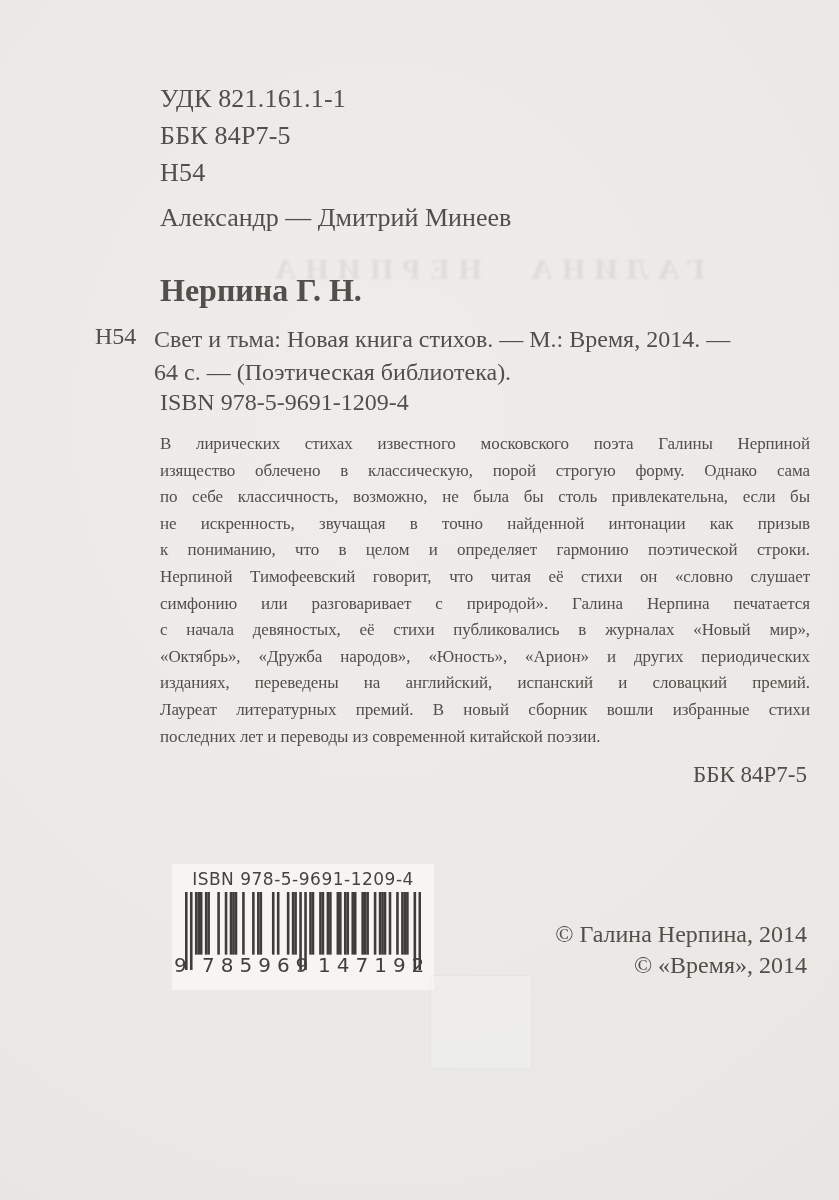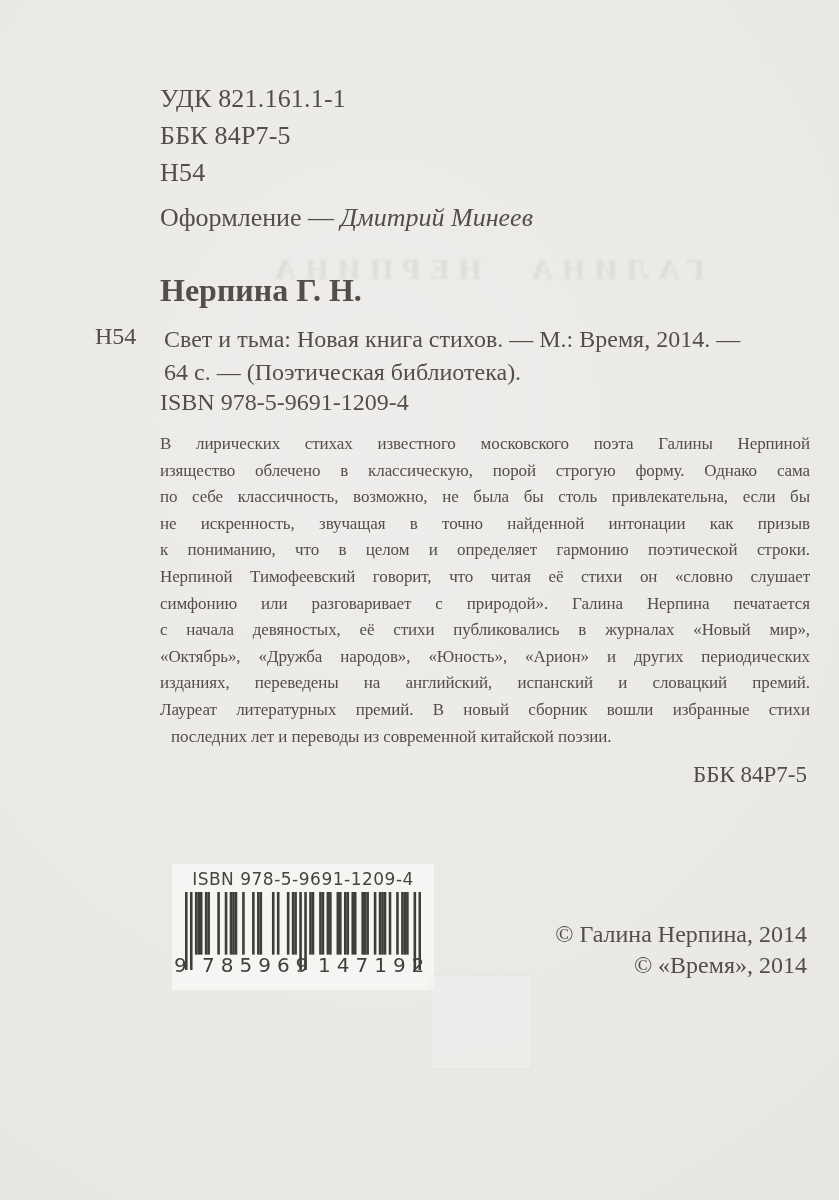--- a/index.html
+++ b/index.html
@@ -10,47 +10,47 @@
     background: radial-gradient(140% 115% at 45% 35%, #eeedeb 0%, #e9e8e5 55%, #e2e0dd 100%);
     color: #524e49;
   }
   .abs { position: absolute; }
 
   
   .top-block { left: 160px; top: 80px; font-size: 26px; line-height: 37px; letter-spacing: 0.2px; }
 
   
   .design-credit { left: 160px; top: 203px; font-size: 26px; }
-  .design-credit .designer { font-style: italic; }
+  .design-credit .designer { }
 
   
   .ghost-title {
     left: 250px; top: 252px; width: 470px;
     font-size: 30px; font-weight: bold; text-align: center;
     letter-spacing: 9px; word-spacing: 24px;
     color: #8a857e; opacity: 0.14;
     transform: scaleX(-1); filter: blur(1.3px);
     user-select: none;
   }
   .ghost-box {
     left: 430px; top: 975px; width: 100px; height: 92px;
     border: 1px solid rgba(95, 90, 84, 0.05);
     background: rgba(246, 245, 243, 0.35);
   }
 
   
   .card-author { left: 160px; top: 272px; font-size: 32px; font-weight: bold; }
   .card-sign   { left: 95px;  top: 323px; font-size: 24px; }
-  .card-entry  { left: 164px; top: 323px; width: 660px; font-size: 24px; line-height: 33px; }
+  .card-entry  { left: 154px; top: 323px; width: 660px; font-size: 24px; line-height: 33px; }
   .card-isbn   { left: 160px; top: 389px; font-size: 24px; }
 
   
   .annotation { left: 160px; top: 431px; width: 650px; font-size: 17px; line-height: 26.6px; letter-spacing: -0.1px; }
   .ann-line { text-align: justify; text-align-last: justify; white-space: normal; }
-  .ann-line.last { text-align-last: left; margin-left: 11px; }
+  .ann-line.last { text-align-last: left; }
 
   .bbk-footer { right: 32px; top: 762px; font-size: 23px; text-align: right; }
 
   
   .barcode-box {
     left: 172px; top: 864px; width: 262px; height: 126px;
     background: #f6f5f3;
   }
   .barcode-label {
     position: absolute; left: 0; top: 5px; width: 100%;
@@ -73,21 +73,21 @@
 </style>
 </head>
 <body style="color: rgb(82, 78, 73);">
 
 <div class="abs top-block">
   <div>УДК 821.161.1-1</div>
   <div>ББК 84Р7-5</div>
   <div>Н54</div>
 </div>
 
-<div class="abs design-credit"><span>Оформление — </span><span class="designer">Дмитрий Минеев</span></div>
+<div class="abs design-credit"><span>Александр — </span><span class="designer">Дмитрий Минеев</span></div>
 
 <div class="abs ghost-title">ГАЛИНА НЕРПИНА</div>
 
 <div class="abs card-author">Нерпина Г. Н.</div>
 <div class="abs card-sign">Н54</div>
 <div class="abs card-entry">
   <div>Свет и тьма: Новая книга стихов. — М.: Время, 2014. —</div>
   <div>64 с. — (Поэтическая библиотека).</div>
 </div>
 <div class="abs card-isbn">ISBN 978-5-9691-1209-4</div>

